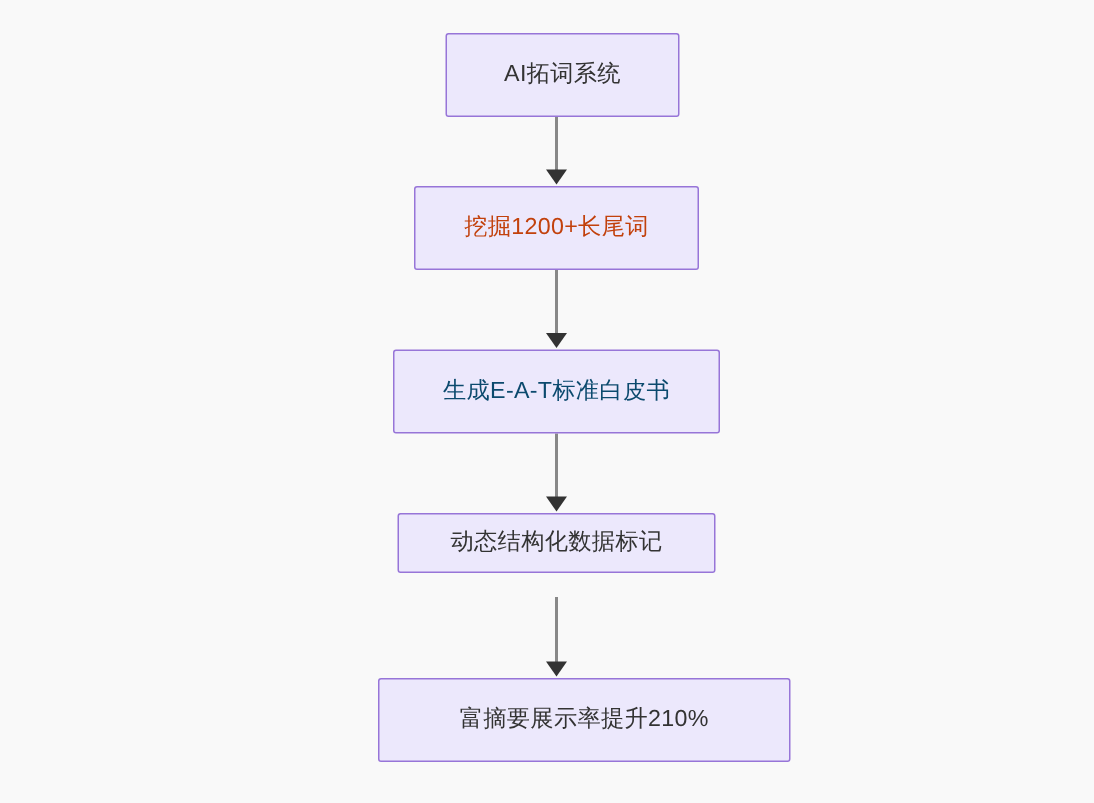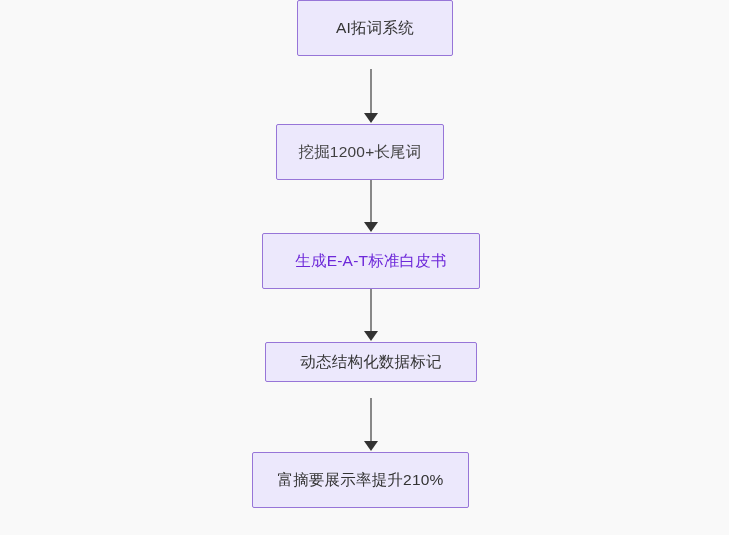--- a/index.html
+++ b/index.html
@@ -67,28 +67,28 @@
         <line x1="10" y1="0" x2="10" y2="44" stroke="#888888" stroke-width="2"></line>
         <polygon points="3,42 17,42 10,52" fill="#333333"></polygon>
       </svg>
     </div>
     <div class="edge" style="left: 361px; top: 398px; width: 20px; height: 54px;">
       <svg width="20" height="54" viewBox="0 0 20 54">
         <line x1="10" y1="0" x2="10" y2="45" stroke="#888888" stroke-width="2"></line>
         <polygon points="3,43 17,43 10,53" fill="#333333"></polygon>
       </svg>
     </div>
-    <div class="node" style="left: 297px; top: 0; width: 156px; height: 56px; background: rgb(236, 232, 252); border-color: rgb(151, 117, 216); color: rgb(51, 51, 51);">
+    <div class="node" style="left: 297px; top: 22px; width: 156px; height: 56px; background: rgb(236, 232, 252); border-color: rgb(151, 117, 216); color: rgb(51, 51, 51);">
       <span class="node-label">AI拓词系统</span>
     </div>
-    <div class="node" style="left: 276px; top: 124px; width: 168px; height: 56px; background: rgb(236, 232, 252); border-color: rgb(151, 117, 216); color: #404040;">
+    <div class="node" style="left: 276px; top: 124px; width: 190px; height: 56px; background: rgb(236, 232, 252); border-color: rgb(151, 117, 216); color: #c2410c;">
       <span class="node-label">挖掘1200+长尾词</span>
     </div>
-    <div class="node" style="left: 262px; top: 233px; width: 218px; height: 56px; background: rgb(236, 232, 252); border-color: rgb(151, 117, 216); color: #6d28d9;">
+    <div class="node" style="left: 262px; top: 233px; width: 218px; height: 56px; background: rgb(236, 232, 252); border-color: rgb(151, 117, 216); color: #0c4a6e;">
       <span class="node-label">生成E-A-T标准白皮书</span>
     </div>
     <div class="node" style="left: 265px; top: 342px; width: 212px; height: 40px; background: rgb(236, 232, 252); border-color: rgb(151, 117, 216); color: rgb(51, 51, 51);">
       <span class="node-label">动态结构化数据标记</span>
     </div>
-    <div class="node" style="left: 252px; top: 452px; width: 217px; height: 56px; background: rgb(236, 232, 252); border-color: rgb(151, 117, 216); color: rgb(51, 51, 51);">
+    <div class="node" style="left: 252px; top: 452px; width: 275px; height: 56px; background: rgb(236, 232, 252); border-color: rgb(151, 117, 216); color: rgb(51, 51, 51);">
       <span class="node-label">富摘要展示率提升210%</span>
     </div>
   </div>
 
 </body></html>

